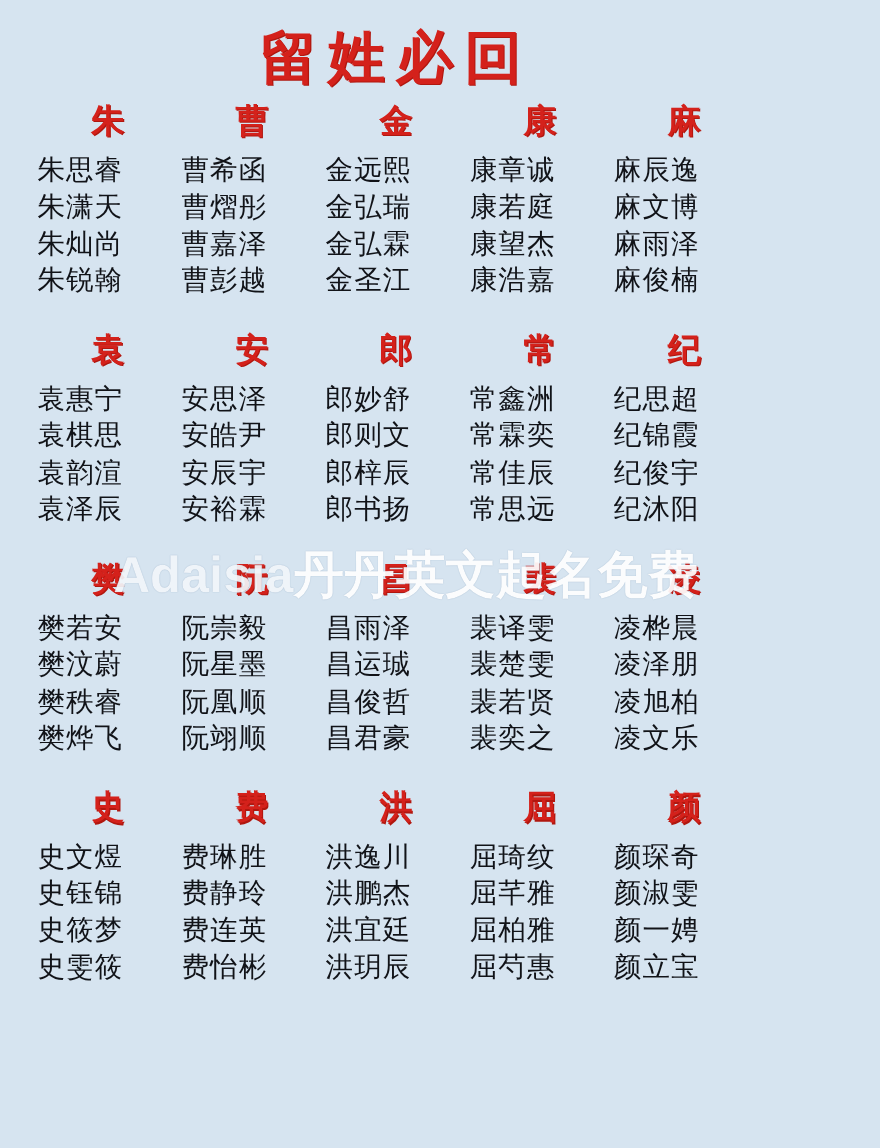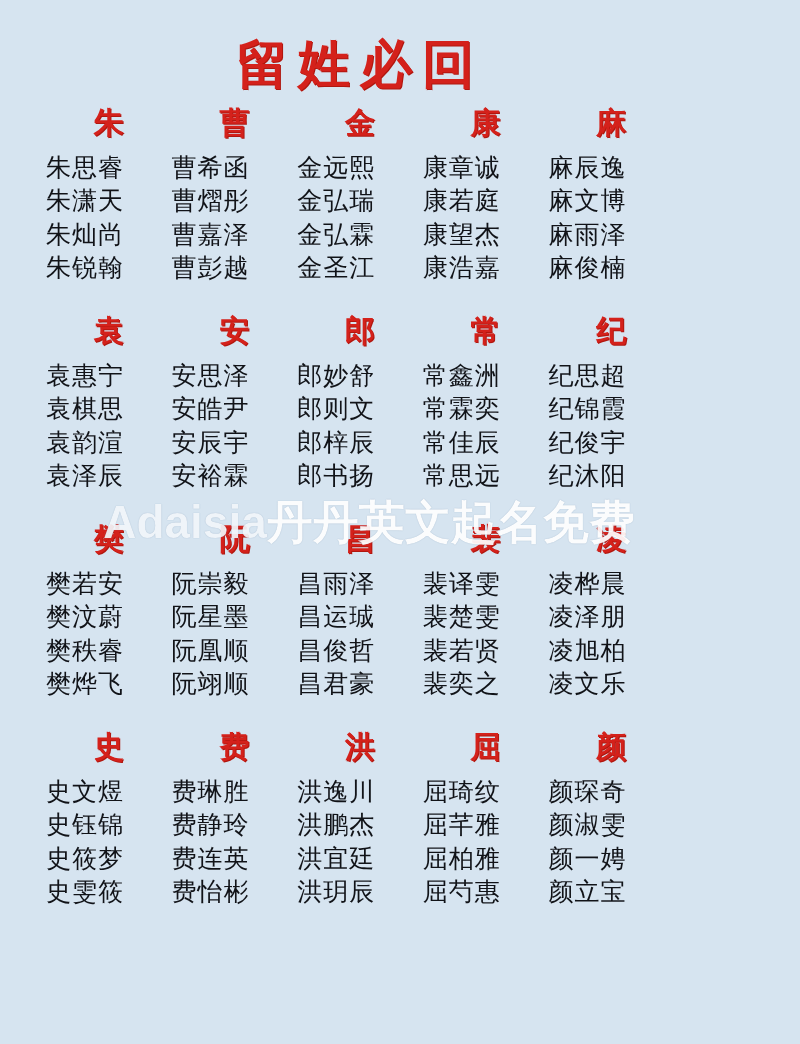--- a/index.html
+++ b/index.html
@@ -12,21 +12,21 @@
     background: #d6e4f0;
     font-family: "Liberation Serif", serif;
     overflow: hidden;
     position: relative;
   }
   .page {
     width: 720px;
     height: 1044px;
     position: relative;
     box-sizing: border-box;
-    padding: 12px;
+    padding: 0;
   }
   .title {
     text-align: center;
     color: #d4211b;
     font-family: "Liberation Serif", serif;
     font-weight: bold;
     font-size: 52px;
     letter-spacing: 10px;
     padding-top: 18px;
     padding-bottom: 6px;

